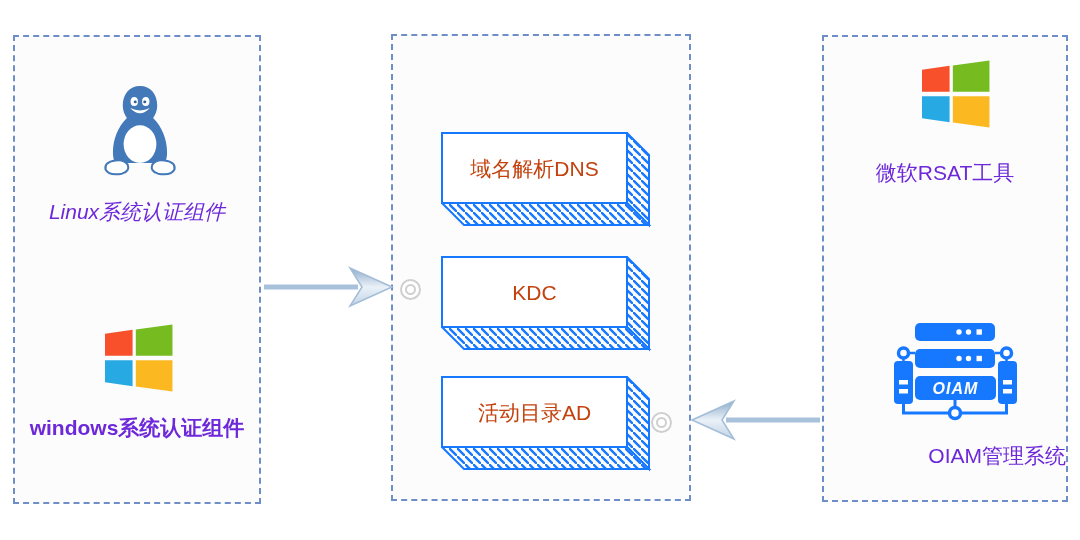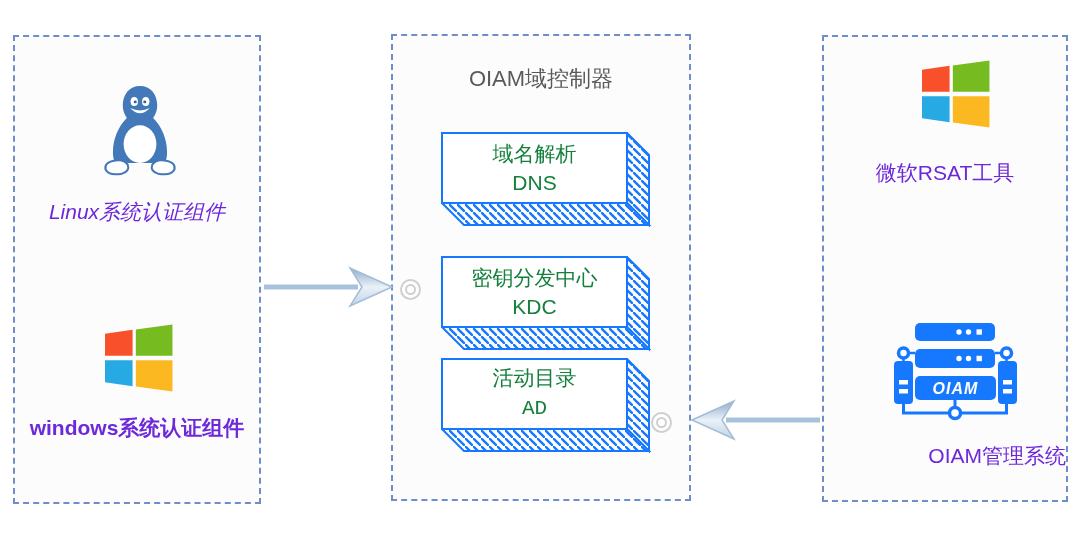--- a/index.html
+++ b/index.html
@@ -26,22 +26,22 @@
   .mid-title{
     position:absolute;top:28px;left:0;width:100%;text-align:center;
     color:#595959;font-size:22px;
   }
 
   
   .box3d{position:absolute;left:48px;width:211px;height:96px;}
   .box-face{
     position:absolute;left:0;top:0;width:187px;height:72px;box-sizing:border-box;
     border:2px solid #1677FF;background:#ffffff;z-index:2;
-    display:flex;flex-direction:column;align-items:center;justify-content:center;
-    color:#15803d;font-size:21px;line-height:29px;text-align:center;
+    display:flex;flex-direction:row;align-items:center;justify-content:center;
+    color:#c2410c;font-size:21px;line-height:29px;text-align:center;
   }
   .band-svg{position:absolute;left:0;top:0;z-index:1;}
   .band{fill:url(#hatch);stroke:#1677FF;stroke-width:2;}
 
   
   .anchor{
     position:absolute;width:17px;height:17px;border:2px solid #CFCFCF;
     border-radius:50%;background:#ffffff;z-index:6;
     display:flex;align-items:center;justify-content:center;
   }
@@ -90,45 +90,43 @@
       <path d="M0,12.5 L35.7,7.6 L35.7,41 L0,41 Z" fill="#F8502A"></path>
       <path d="M39.9,7 L87.3,0.6 L87.3,41 L39.9,41 Z" fill="#76BC21"></path>
       <path d="M0,47 L35.7,47 L35.7,80.4 L0,75.5 Z" fill="#27A9E3"></path>
       <path d="M39.9,47 L87.3,47 L87.3,87.4 L39.9,81 Z" fill="#FCB821"></path>
     </svg>
   </div>
   <div class="label" style="top:377px;font-weight:bold;">windows系统认证组件</div>
 </div>
 
 <div class="panel" id="panel-middle">
-  <div class="mid-title">OIAM域控制器</div>
 
   <div class="box3d" style="top:96px;">
     <svg class="band-svg" width="211" height="96" viewBox="0 0 211 96">
       <polygon class="band" points="186,1 208,23 208,93 186,71"></polygon>
       <polygon class="band" points="1,71 186,71 208,93 23,93"></polygon>
     </svg>
     <div class="box-face">
       <div>域名解析</div>
       <div>DNS</div>
     </div>
   </div>
 
   <div class="box3d" style="top:220px;">
     <svg class="band-svg" width="211" height="96" viewBox="0 0 211 96">
       <polygon class="band" points="186,1 208,23 208,93 186,71"></polygon>
       <polygon class="band" points="1,71 186,71 208,93 23,93"></polygon>
     </svg>
     <div class="box-face">
-      <div>密钥分发中心</div>
       <div>KDC</div>
     </div>
   </div>
 
-  <div class="box3d" style="top:322px;font-family:Liberation Mono, monospace;">
+  <div class="box3d" style="top:340px;">
     <svg class="band-svg" width="211" height="96" viewBox="0 0 211 96">
       <polygon class="band" points="186,1 208,23 208,93 186,71"></polygon>
       <polygon class="band" points="1,71 186,71 208,93 23,93"></polygon>
     </svg>
     <div class="box-face">
       <div>活动目录</div>
       <div>AD</div>
     </div>
   </div>
 </div>

